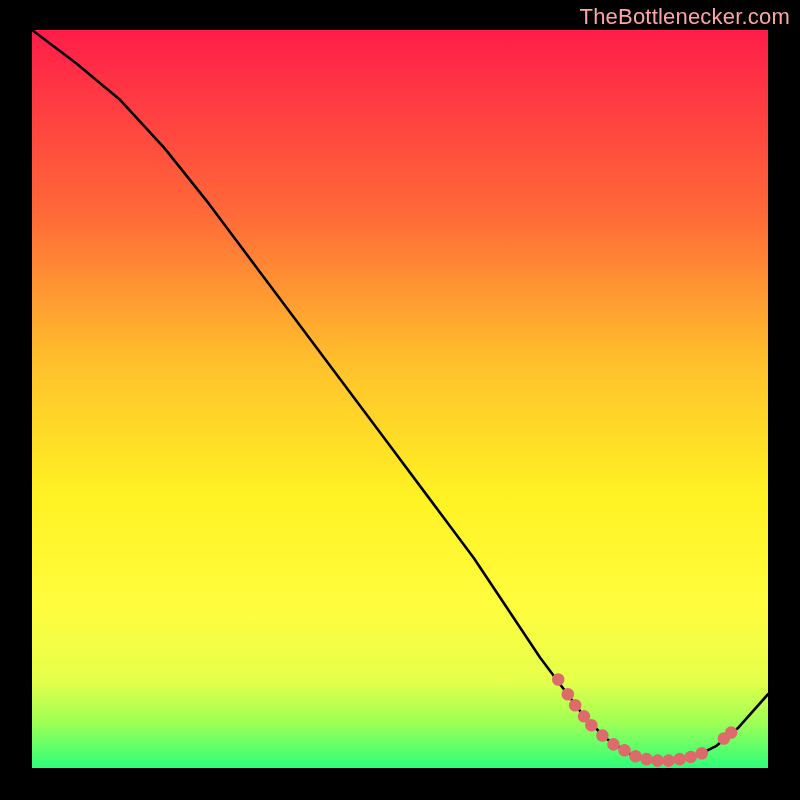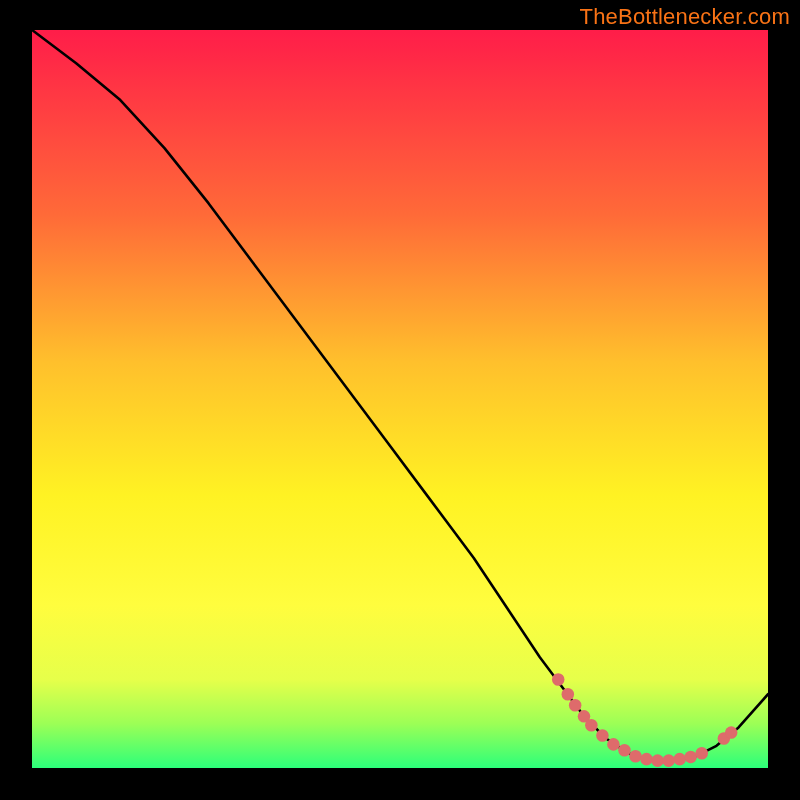--- a/index.html
+++ b/index.html
@@ -14,21 +14,21 @@
   .frame {
     position: relative;
     width: 800px;
     height: 800px;
     background: #000;
   }
   .watermark {
     position: absolute;
     top: 4px;
     right: 10px;
-    color: #f97316;
+    color: #fca5a5;
     font-size: 22px;
     font-weight: 500;
     letter-spacing: 0.2px;
     z-index: 5;
   }
   .plot-wrap {
     position: absolute;
     left: 32px;
     top: 30px;
     width: 736px;

